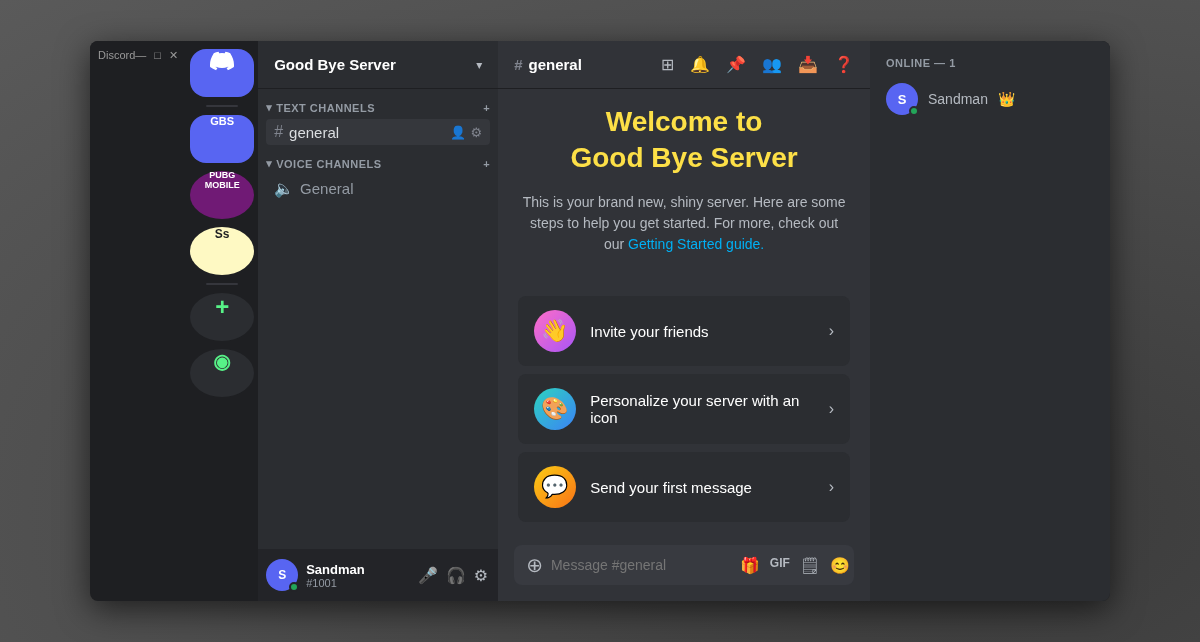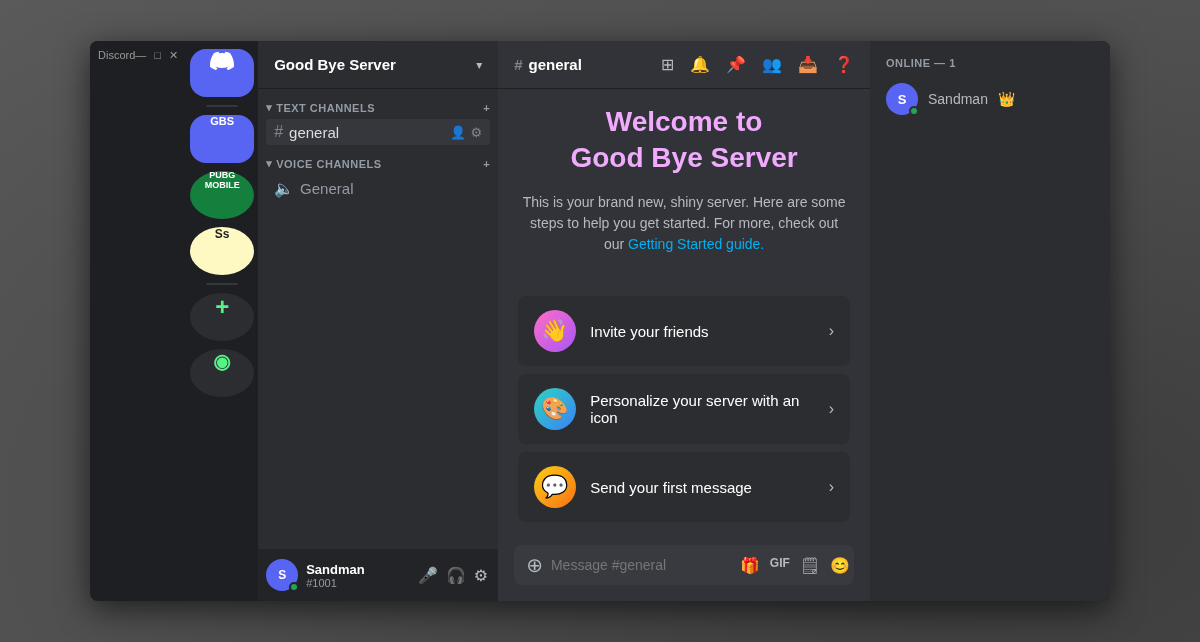--- a/index.html
+++ b/index.html
@@ -283,21 +283,21 @@
       align-items: center;
       justify-content: center;
       padding: 20px;
     }
     .welcome-container {
       max-width: 500px;
       width: 100%;
       text-align: center;
     }
     .welcome-title {
-      color: #f0abfc;
+      color: #fde047;
       font-size: 28px;
       font-weight: 800;
       line-height: 1.3;
       margin-bottom: 16px;
     }
     .welcome-subtitle {
       color: #b5bac1;
       font-size: 14px;
       margin-bottom: 41px;
       line-height: 1.5;
@@ -449,21 +449,21 @@
         <svg width="24" height="24" viewBox="0 0 24 24" fill="white">
           <path d="M20.317 4.37a19.791 19.791 0 0 0-4.885-1.515.074.074 0 0 0-.079.037c-.21.375-.444.864-.608 1.25a18.27 18.27 0 0 0-5.487 0 12.64 12.64 0 0 0-.617-1.25.077.077 0 0 0-.079-.037A19.736 19.736 0 0 0 3.677 4.37a.07.07 0 0 0-.032.027C.533 9.046-.32 13.58.099 18.057a.082.082 0 0 0 .031.057 19.9 19.9 0 0 0 5.993 3.03.078.078 0 0 0 .084-.028 14.09 14.09 0 0 0 1.226-1.994.076.076 0 0 0-.041-.106 13.107 13.107 0 0 1-1.872-.892.077.077 0 0 1-.008-.128 10.2 10.2 0 0 0 .372-.292.074.074 0 0 1 .077-.01c3.928 1.793 8.18 1.793 12.062 0a.074.074 0 0 1 .078.01c.12.098.246.198.373.292a.077.077 0 0 1-.006.127 12.299 12.299 0 0 1-1.873.892.077.077 0 0 0-.041.107c.36.698.772 1.362 1.225 1.993a.076.076 0 0 0 .084.028 19.839 19.839 0 0 0 6.002-3.03.077.077 0 0 0 .032-.054c.5-5.177-.838-9.674-3.549-13.66a.061.061 0 0 0-.031-.03z"></path>
         </svg>
       </div>
       <div class="server-divider"></div>
 
       <div class="server-icon" style="background:#5865f2; border-radius:16px;">
         <span style="font-size:11px;">GBS</span>
       </div>
 
-      <div class="server-icon" style="background:#15803d;">
+      <div class="server-icon" style="background:#701a75;">
         <span style="font-size:9px; font-weight:900; text-align:center; line-height:1.1;">PUBG<br>MOBILE</span>
       </div>
 
       <div class="server-icon" style="background:#fef9c3;">
         <span style="color:#1e1f22;">Ss</span>
       </div>
       <div class="server-divider"></div>
 
       <div class="server-icon" style="background:#2b2d31; color:#57f287; font-size:24px;">+</div>
 

